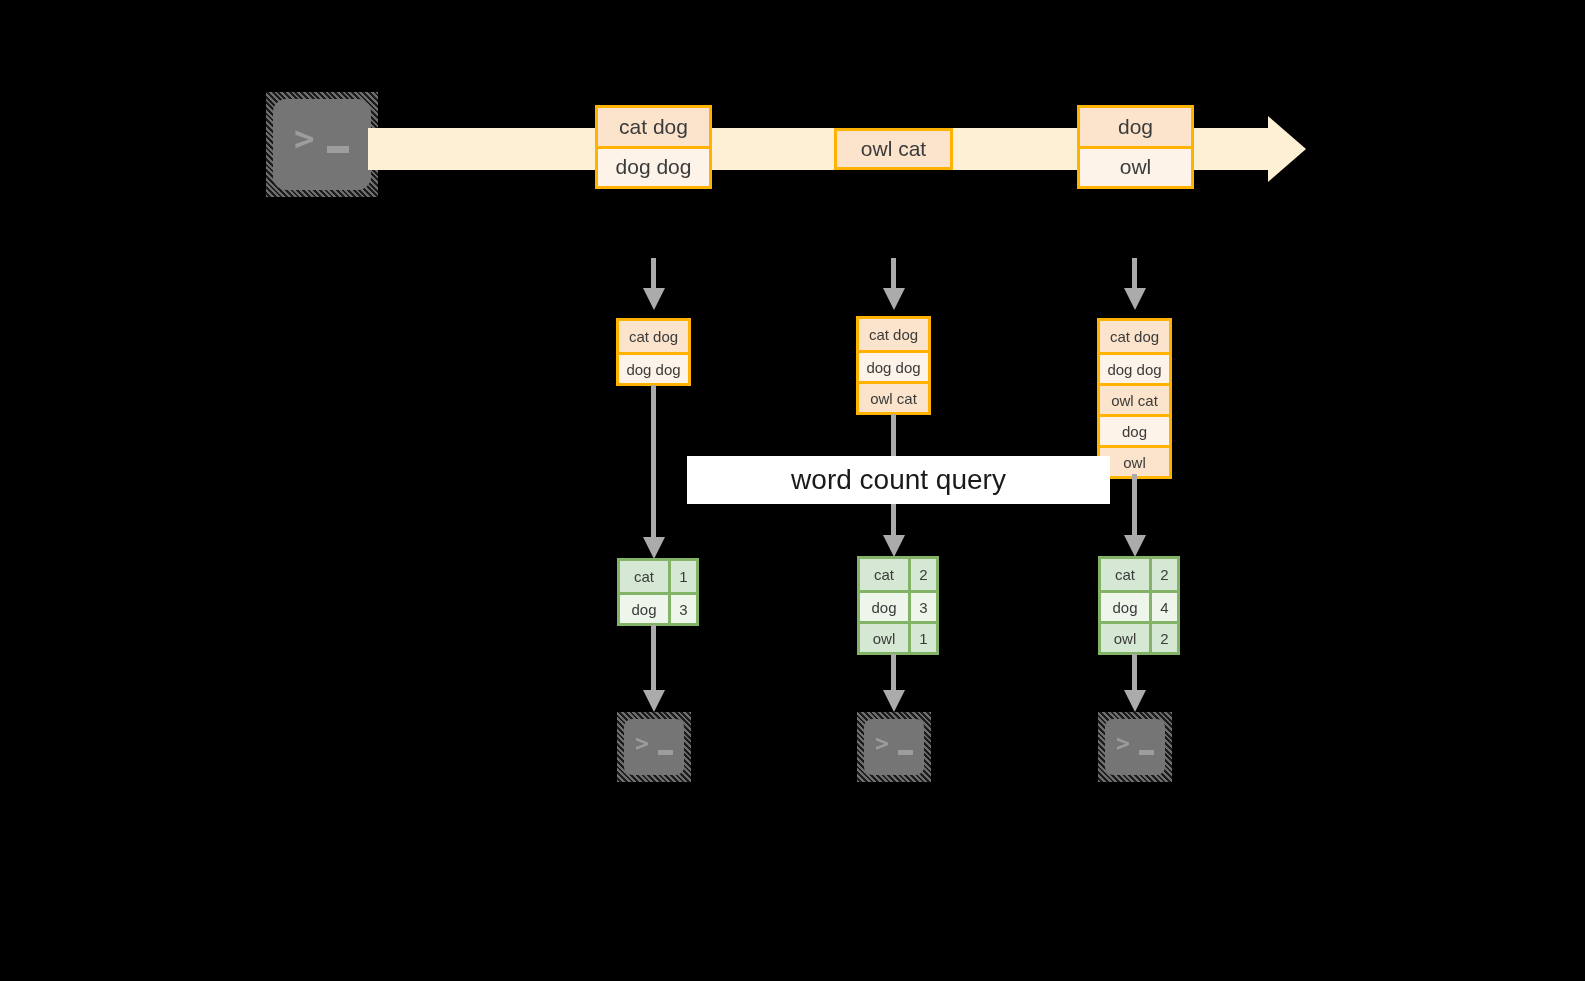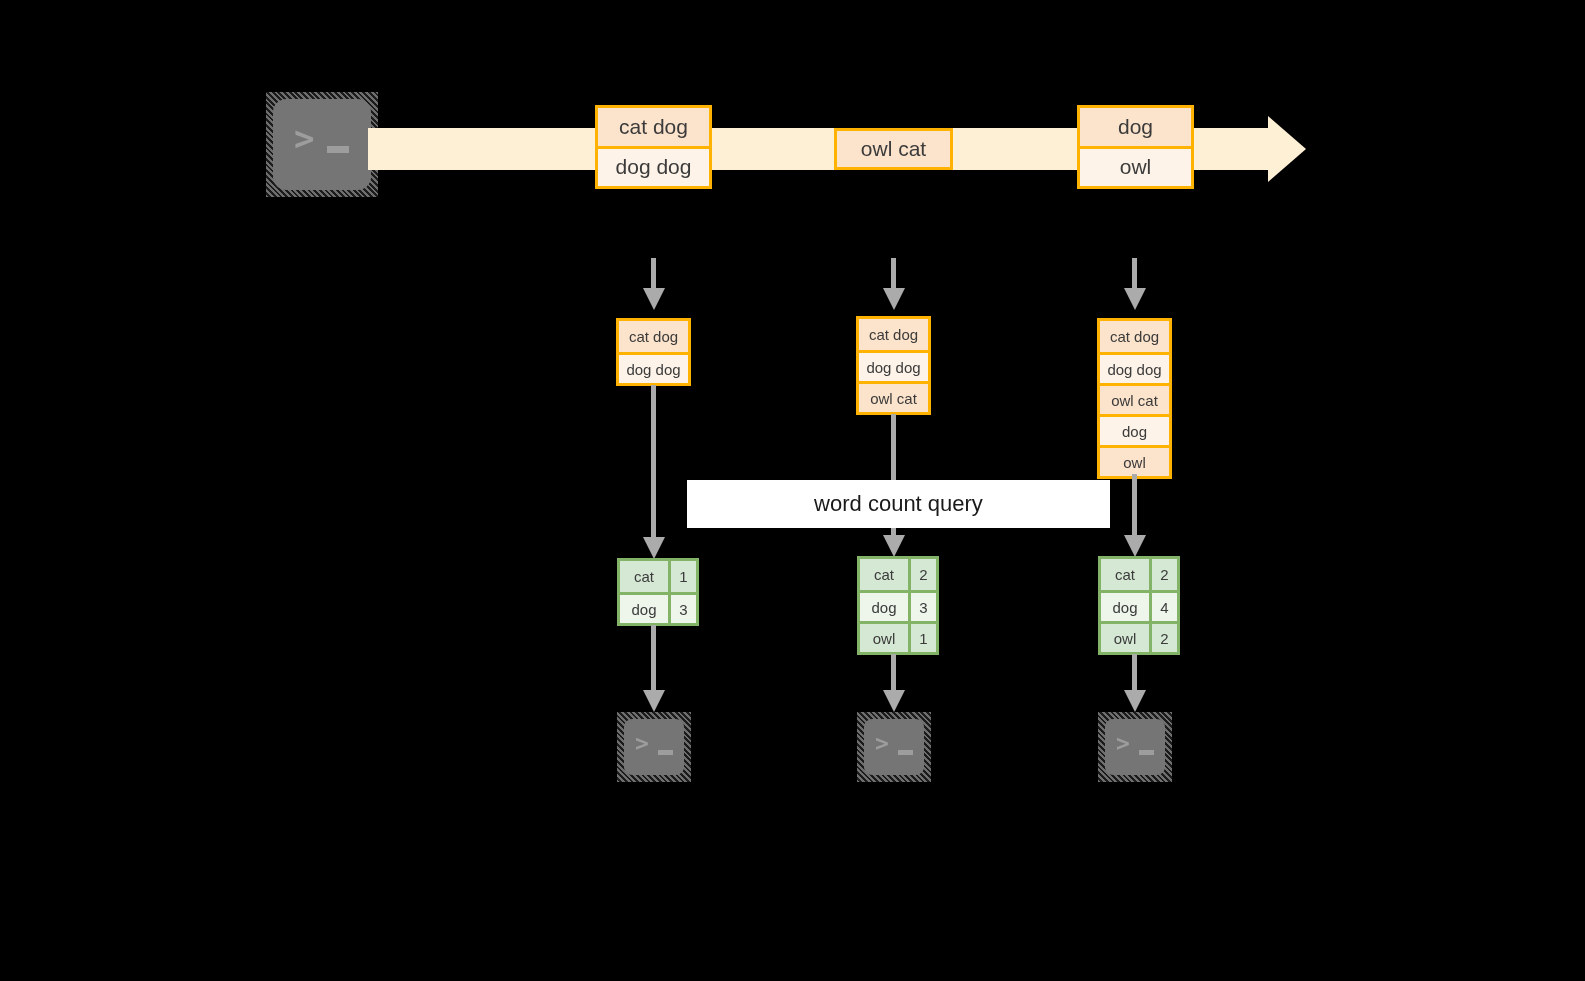--- a/index.html
+++ b/index.html
@@ -274,15 +274,15 @@
   <div class="conn" style="left:1132px; top:654px; height:45px;"></div>
   <div class="conn-head" style="left:1124px; top:690px;"></div>
 
   <div class="term" style="left:1098px; top:712px; width:74px; height:70px;">
     <div class="term-inner">
       <div class="term-prompt" style="left:11px; top:13px; font-size:23px;">&gt;</div>
       <div class="term-cursor" style="left:34px; top:31px; width:15px; height:5px;"></div>
     </div>
   </div>
 
-  <div class="query-label" style="left:687px; top:480px; width:423px; height:48px; font-size:22px;">word count query</div>
+  <div class="query-label" style="left:687px; top:456px; width:423px; height:48px; font-size:28px;">word count query</div>
 
 </div>
 
 </body></html>

